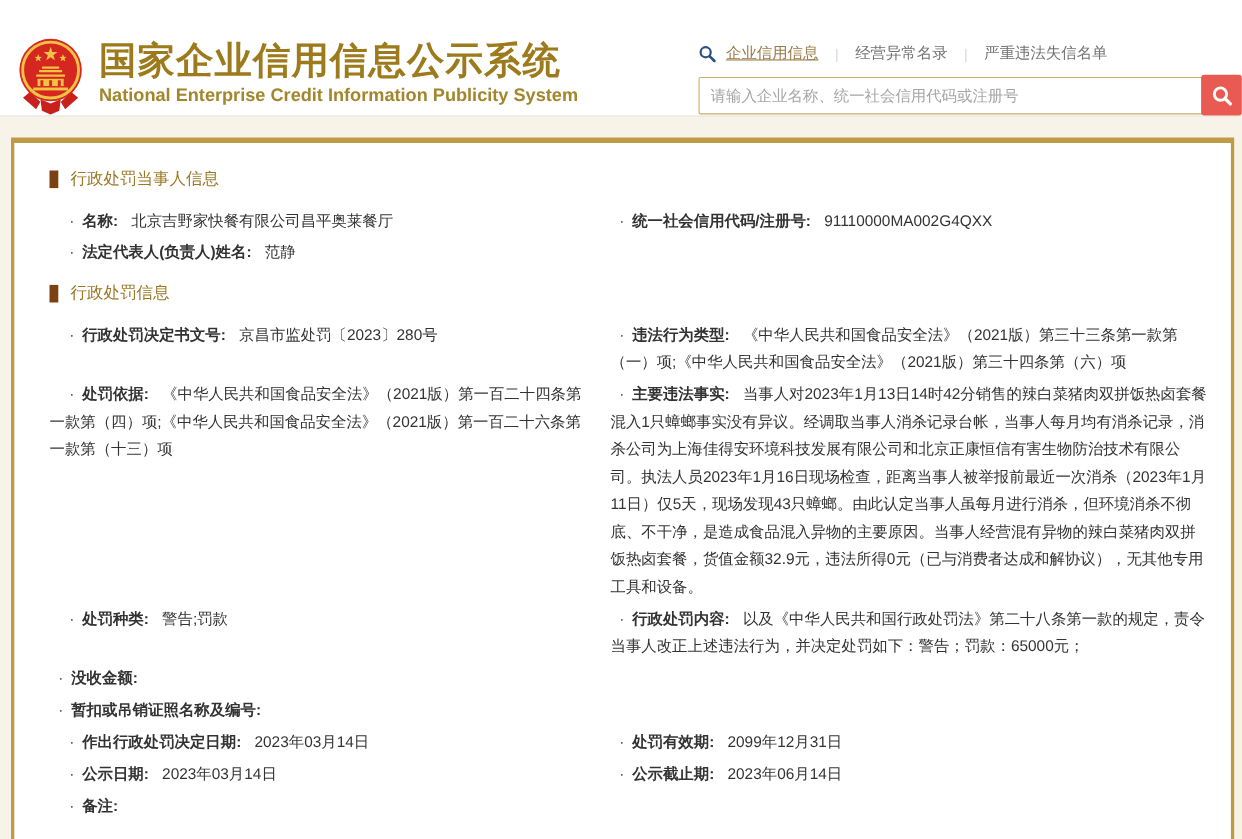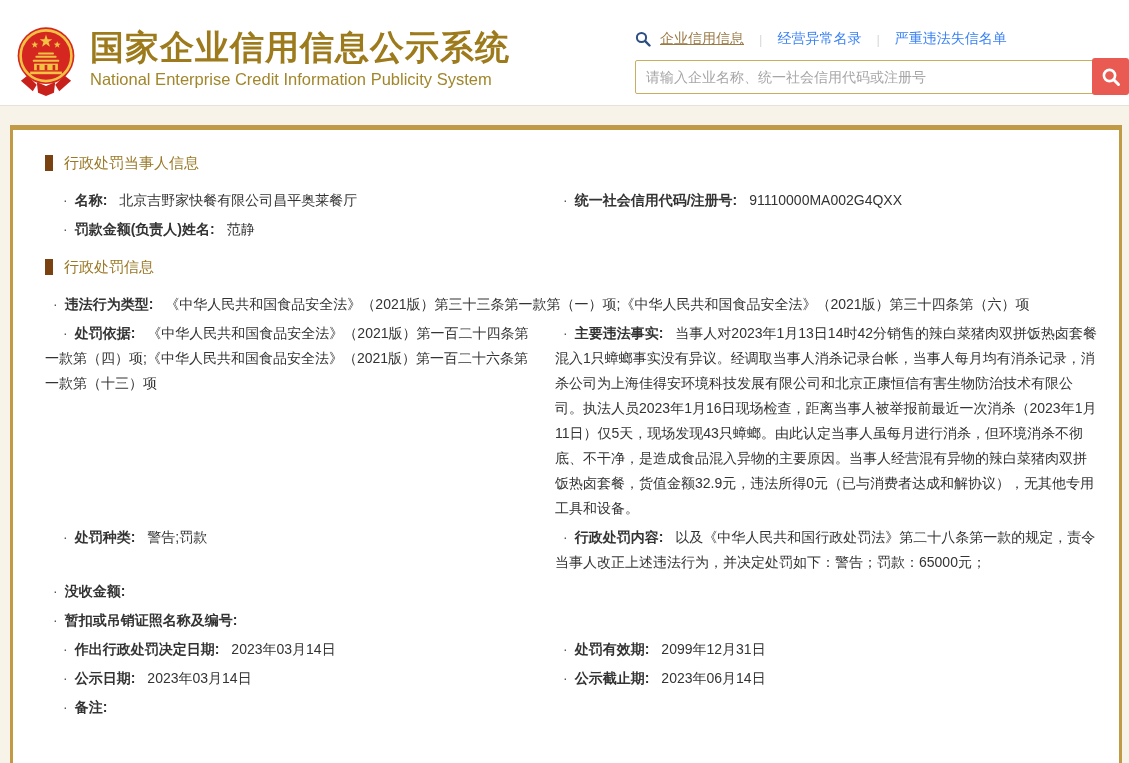--- a/index.html
+++ b/index.html
@@ -1,29 +1,29 @@
 <!DOCTYPE html>
 <html><head>
 <meta charset="utf-8">
 <style>
   * { margin:0; padding:0; box-sizing:border-box; }
   html,body { width:1129px; height:763px; overflow:hidden; background:#f7f3e9;
     font-family:"Liberation Sans","DejaVu Sans",sans-serif; }
   
-  .header { background:#fff; height:106px; display:flex; align-items:center;
+  .header { background:#fff; height:106px; display:flex; align-items:flex-end;
     border-bottom:1px solid #e6e2d8; }
   .logo-area { display:flex; align-items:flex-start; padding:17px 0 0 13px; }
   .emblem { width:66px; height:72px; flex:0 0 auto; }
   .title-block { margin-left:11px; padding-top:3px; }
   .site-title { font-size:34px; font-weight:bold; color:#9d7b1c; line-height:1.15; letter-spacing:1px; }
-  .site-sub { font-size:16.5px; color:#a1862b; margin-top:3px; }
+  .site-sub { font-size:16.5px; color:#a1862b; margin-top:3px;font-weight:bold; }
   .header-right { margin-left:auto; width:494px; padding-top:20px; }
   .top-nav { display:flex; align-items:center; font-size:14px; margin-bottom:10px; }
   .nav-search-icon { margin-right:9px; display:inline-flex; }
-  .nav-link { text-decoration:none; color:#3b82f6; cursor:pointer; }
+  .nav-link { text-decoration:none; color:#737373; cursor:pointer; }
   .nav-link.active { color:#9a7a45; text-decoration:underline; }
   .nav-sep { color:#d9d9d9; margin:0 15px; font-size:13px; }
   .search-row { display:flex; align-items:center; }
   .search-input { flex:1; height:34px; border:1px solid #c9ae62; border-radius:2px 0 0 2px;
     padding:0 10px; font-size:14px; color:#4c1d95; outline:none; background:#fff;
     font-family:"Liberation Sans","DejaVu Sans",sans-serif; }
   .search-input::placeholder { color:#a6a6a6; }
   .search-btn { width:37px; height:37px; flex:0 0 auto; background:#e95a52; border:none;
     border-radius:3px; margin-left:-1px; display:flex; align-items:center; justify-content:center;
     cursor:pointer; }
@@ -110,30 +110,31 @@
   <section class="section">
         <div class="section-title">
           <span class="marker"></span>
           <span class="section-title-text">行政处罚当事人信息</span>
         </div>
         <div class="row">
           <div class="cell cell-left"><span class="bullet">·</span><b class="field-label">名称:</b><span class="field-value">北京吉野家快餐有限公司昌平奥莱餐厅</span></div>
           <div class="cell cell-right"><span class="bullet">·</span><b class="field-label">统一社会信用代码/注册号:</b><span class="field-value">91110000MA002G4QXX</span></div>
         </div>
         <div class="row">
-          <div class="cell cell-left"><span class="bullet">·</span><b class="field-label">罚款金额(负责人)姓名:</b><span class="field-value">范静</span></div>
+          <div class="cell cell-left"><span class="bullet">·</span><b class="field-label">法定代表人(负责人)姓名:</b><span class="field-value">范静</span></div>
           <div class="cell cell-right"></div>
         </div>
       </section>
       <section class="section">
         <div class="section-title">
           <span class="marker"></span>
           <span class="section-title-text">行政处罚信息</span>
         </div>
         <div class="row">
+          <div class="cell cell-left"><span class="bullet">·</span><b class="field-label">行政处罚决定书文号:</b><span class="field-value">京昌市监处罚〔2023〕280号</span></div>
           <div class="cell cell-right"><span class="bullet">·</span><b class="field-label">违法行为类型:</b><span class="field-value">《中华人民共和国食品安全法》（2021版）第三十三条第一款第（一）项;《中华人民共和国食品安全法》（2021版）第三十四条第（六）项</span></div>
         </div>
         <div class="row">
           <div class="cell cell-left"><span class="bullet">·</span><b class="field-label">处罚依据:</b><span class="field-value">《中华人民共和国食品安全法》（2021版）第一百二十四条第一款第（四）项;《中华人民共和国食品安全法》（2021版）第一百二十六条第一款第（十三）项</span></div>
           <div class="cell cell-right"><span class="bullet">·</span><b class="field-label">主要违法事实:</b><span class="field-value">当事人对2023年1月13日14时42分销售的辣白菜猪肉双拼饭热卤套餐混入1只蟑螂事实没有异议。经调取当事人消杀记录台帐，当事人每月均有消杀记录，消杀公司为上海佳得安环境科技发展有限公司和北京正康恒信有害生物防治技术有限公司。执法人员2023年1月16日现场检查，距离当事人被举报前最近一次消杀（2023年1月11日）仅5天，现场发现43只蟑螂。由此认定当事人虽每月进行消杀，但环境消杀不彻底、不干净，是造成食品混入异物的主要原因。当事人经营混有异物的辣白菜猪肉双拼饭热卤套餐，货值金额32.9元，违法所得0元（已与消费者达成和解协议），无其他专用工具和设备。</span></div>
         </div>
         <div class="row">
           <div class="cell cell-left"><span class="bullet">·</span><b class="field-label">处罚种类:</b><span class="field-value">警告;罚款</span></div>
           <div class="cell cell-right"><span class="bullet">·</span><b class="field-label">行政处罚内容:</b><span class="field-value">以及《中华人民共和国行政处罚法》第二十八条第一款的规定，责令当事人改正上述违法行为，并决定处罚如下：警告；罚款：65000元；</span></div>
         </div>

